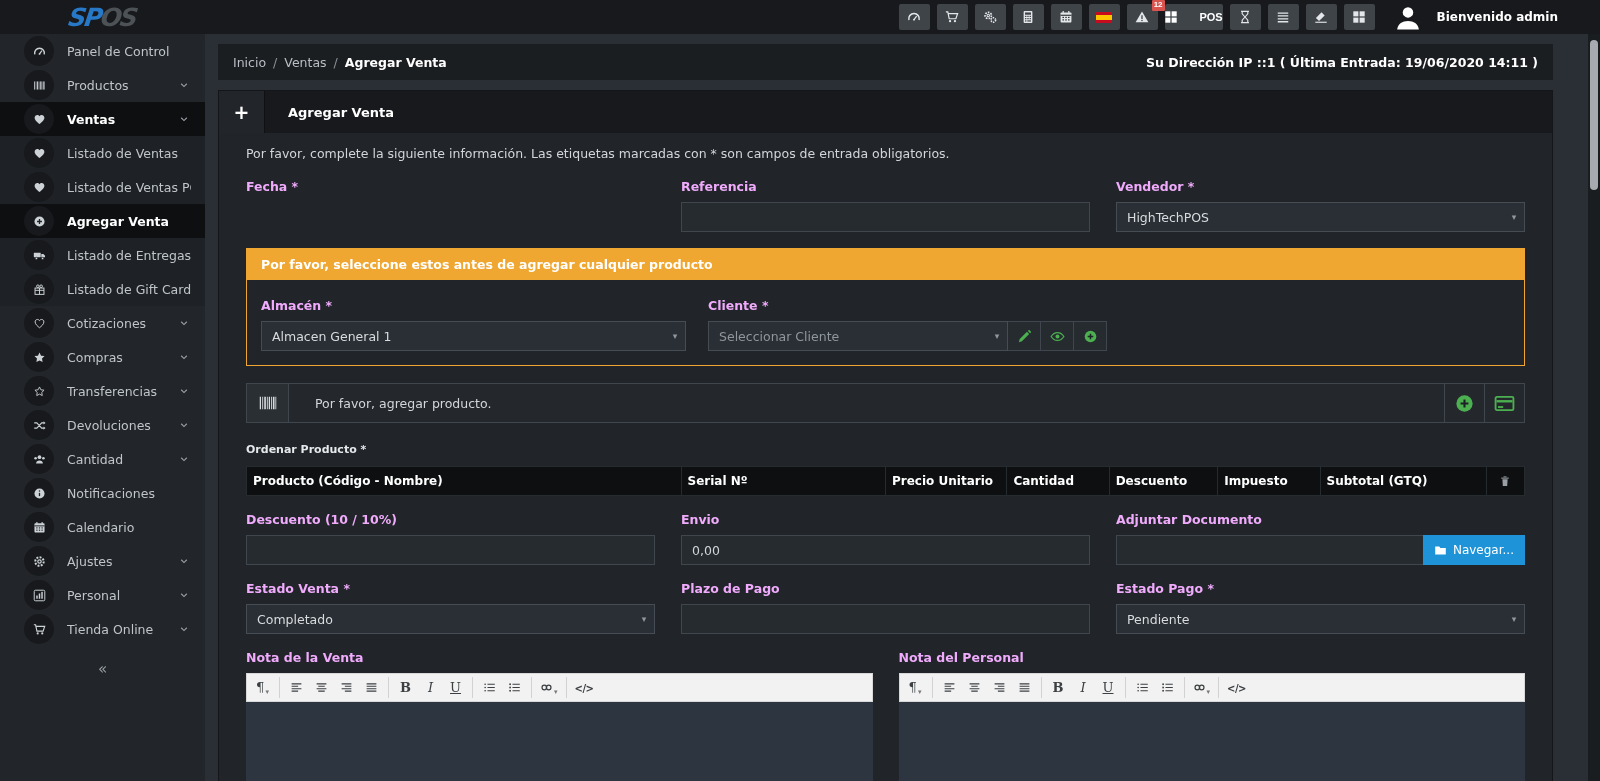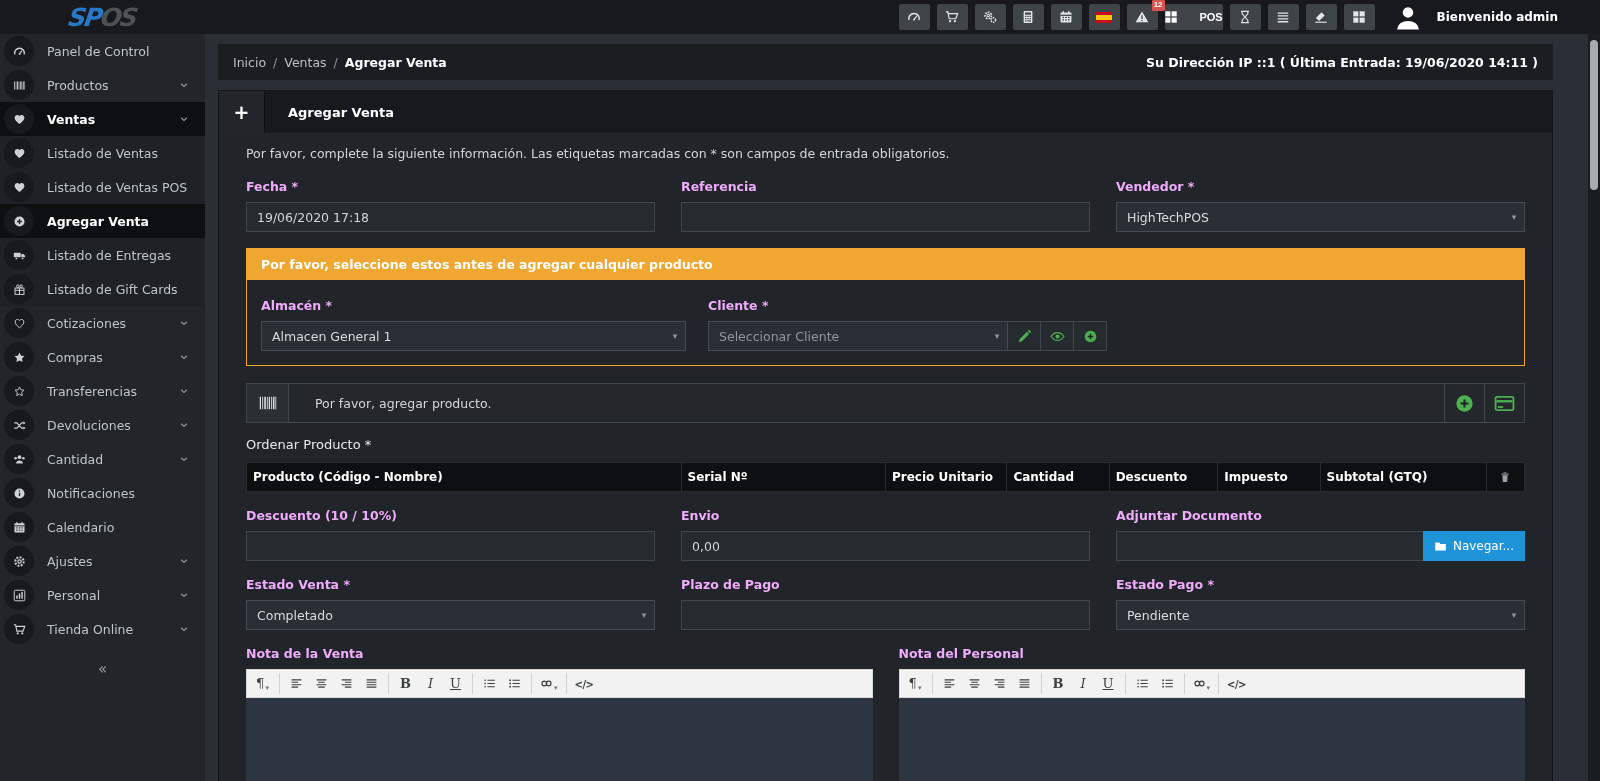--- a/index.html
+++ b/index.html
@@ -16,21 +16,21 @@
   .tb-btn svg{width:14px;height:14px}
   .tb-btn.pos{width:58px;gap:21px;font-weight:700;font-size:11px;color:#fff}
   .flag{display:block;width:16px;height:11px;background:linear-gradient(#c60b1e 27%,#ffc400 27%,#ffc400 73%,#c60b1e 73%)}
   .badge{position:absolute;top:-4px;right:-7px;background:#d9534f;color:#fff;font-size:8px;font-weight:700;padding:1px 2px;line-height:1.1;border-radius:1px}
   .avatar{width:32px;height:30px;color:#fff;margin-left:12px;display:flex;align-items:flex-end}
   .avatar svg{width:28px;height:28px}
   .welcome{font-size:12px;font-weight:700;color:#fff;margin-left:4px;white-space:nowrap}
 
   
   .sidebar{position:absolute;top:34px;left:0;width:205px;height:747px;background:#22262a;overflow:hidden}
-  .side-item{display:flex;align-items:center;height:34px;padding:0 14px 0 4px;cursor:pointer;color:#bfc5ca;font-size:12.5px}
+  .side-item{display:flex;align-items:center;height:34px;padding:0 14px 0 24px;cursor:pointer;color:#bfc5ca;font-size:12.5px}
   .side-item.sub{background:#1e2226}
   .side-item.active{background:#0d0f11;color:#fff}
   .side-item.active .side-label{font-weight:700}
   .side-ico{width:30px;height:30px;border-radius:50%;background:#17191c;display:flex;align-items:center;justify-content:center;margin-right:13px;flex:none;color:#cdd2d6}
   .side-ico svg{width:13px;height:13px}
   .side-label{flex:1;white-space:nowrap;overflow:hidden}
   .side-chev{width:12px;color:#9aa0a6}
   .side-chev svg{width:10px;height:10px}
   .collapse-btn{text-align:center;color:#9aa0a6;font-size:15px;margin-top:14px;cursor:pointer}
 
@@ -70,21 +70,21 @@
   .icon-cell{width:33px;height:30px;background:#262b30;border:1px solid #3f464d;border-left:none;display:flex;align-items:center;justify-content:center;color:#4caf50;cursor:pointer}
   .icon-cell svg{width:15px;height:15px}
 
   .product-bar{margin-top:17px;border:1px solid #3f464d;background:#24282d;display:flex;align-items:stretch;height:40px}
   .pb-icon{width:42px;border-right:1px solid #3f464d;display:flex;align-items:center;justify-content:center;color:#d8dce0;background:#2a2f34}
   .pb-icon svg{width:20px;height:22px}
   .pb-text{flex:1;display:flex;align-items:center;padding-left:26px;font-size:12.5px;color:#d2d6da}
   .pb-btn{width:40px;border-left:1px solid #3f464d;display:flex;align-items:center;justify-content:center;color:#4caf50;background:#24282d;cursor:pointer}
   .pb-btn svg{width:21px;height:21px}
 
-  .order-label{margin-top:14px;font-weight:400;font-size:13px;color:#e6e9eb}
+  .order-label{margin-top:20px;font-weight:700;font-size:11px;color:#e6e9eb}
   table.items{width:100%;border-collapse:collapse;margin-top:10px}
   .items th{background:#0d0f11;color:#fff;font-size:12px;font-weight:700;padding:7px 6px;border:1px solid #262b30;text-align:left;white-space:nowrap}
   .items th.trash-col{color:#9aa0a6}
   .items th.trash-col svg{width:12px;height:13px;margin:0 auto}
 
   .input-group{display:flex}
   .input-group .input{flex:1;border-right:none}
   .btn-browse{background:#1f93d8;color:#fff;border:none;font-size:12px;display:flex;align-items:center;gap:6px;padding:0 11px;height:30px;cursor:pointer;font-family:inherit}
   .btn-browse svg{width:13px;height:13px}
 
@@ -494,21 +494,20 @@
       <div class="plus-box">+</div>
       <div class="panel-title">Agregar Venta</div>
     </div>
     <div class="panel-body">
 
       <div class="instructions">Por favor, complete la siguiente información. Las etiquetas marcadas con * son campos de entrada obligatorios.</div>
 
       <div class="grid3">
         <div>
           <span class="flabel">Fecha *</span>
-          <input class="input" value="19/06/2020 17:18" style="">
         </div>
         <div>
           <span class="flabel">Referencia</span>
           <input class="input" value="" style="">
         </div>
         <div>
           <span class="flabel">Vendedor *</span>
           <div class="select">
             <span>HighTechPOS</span>
             <span class="sel-arrow">▾</span>

